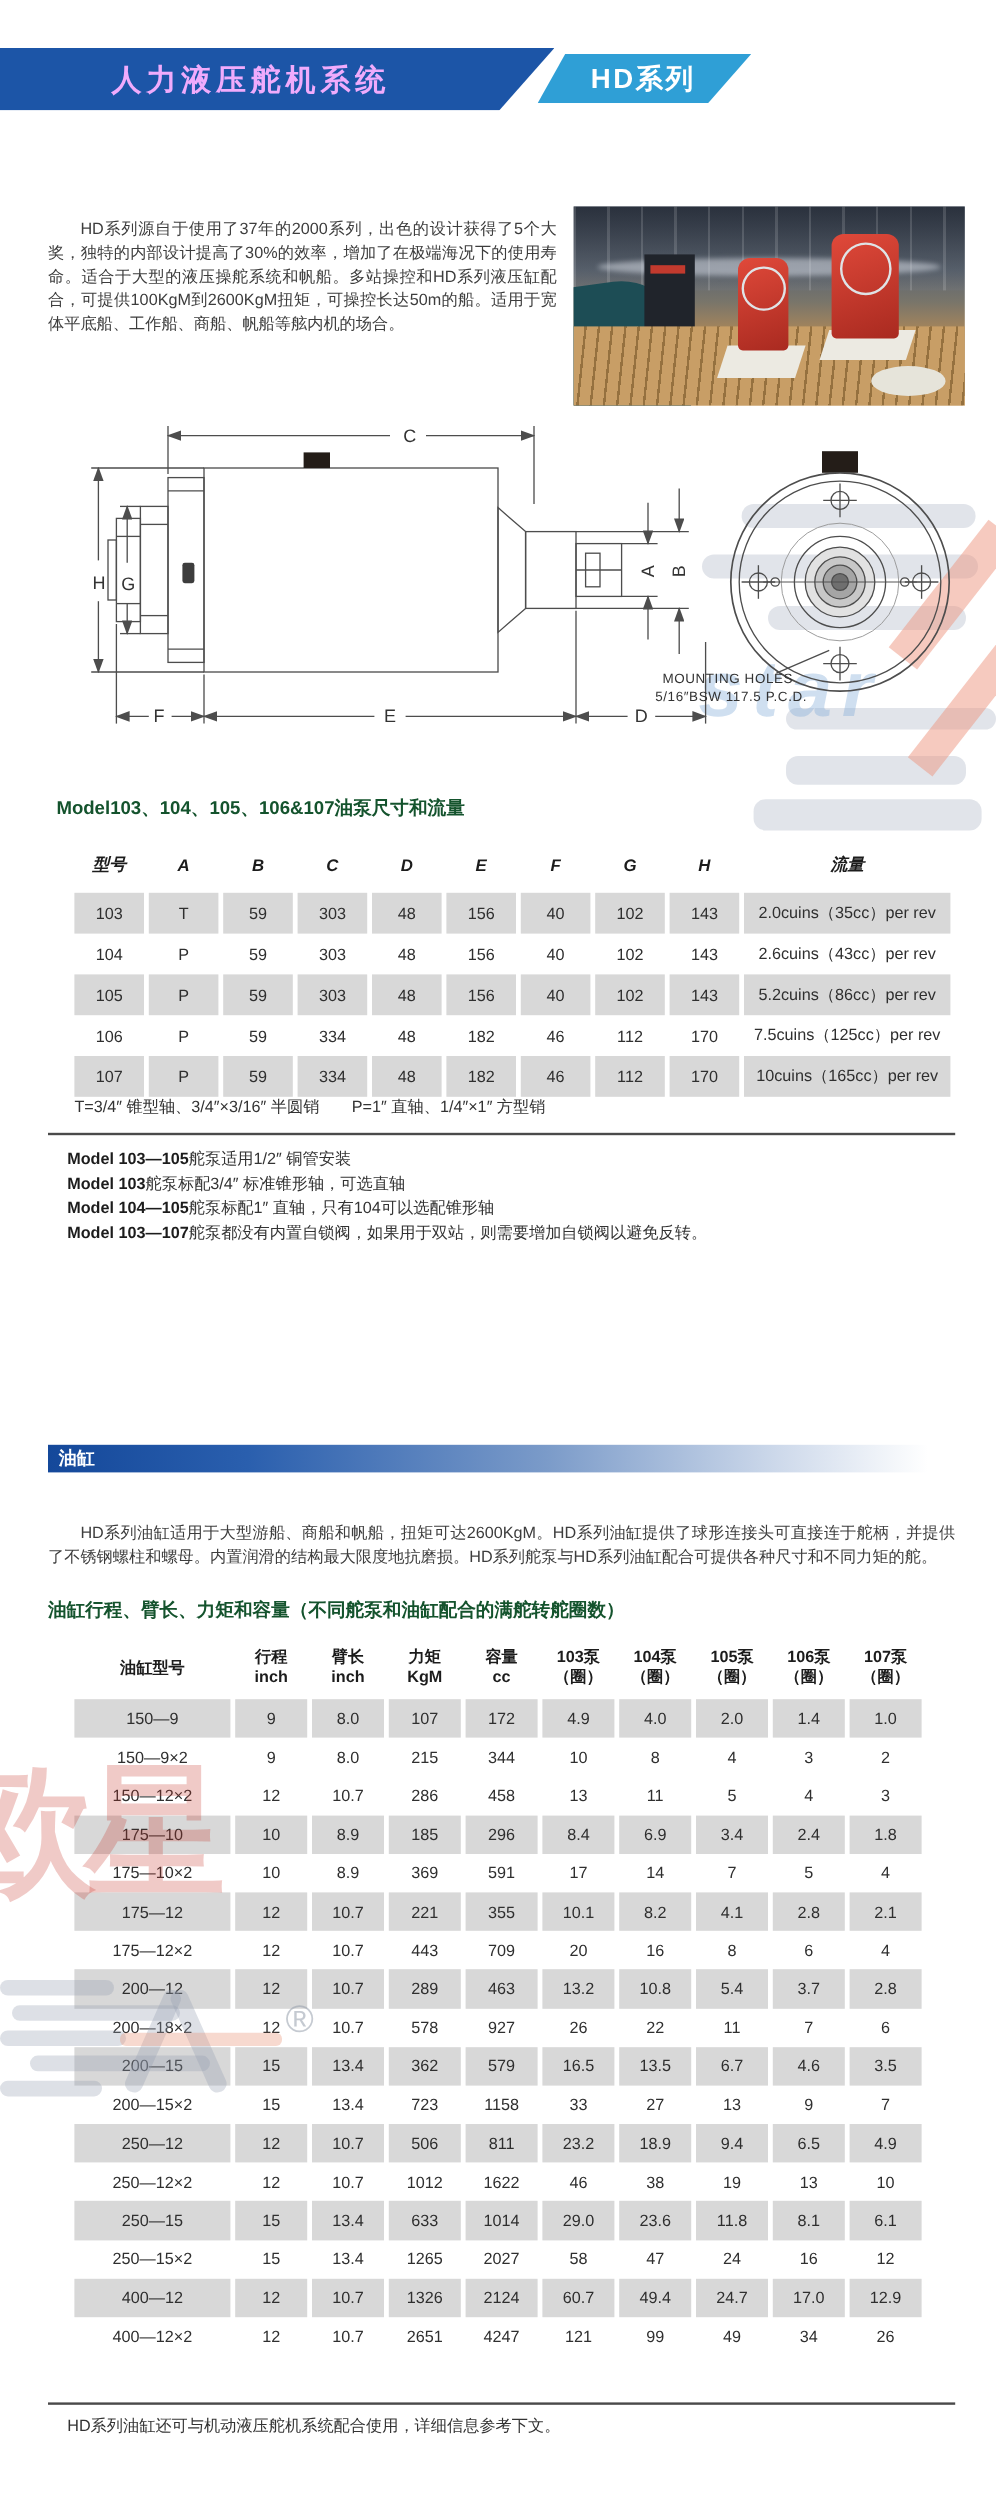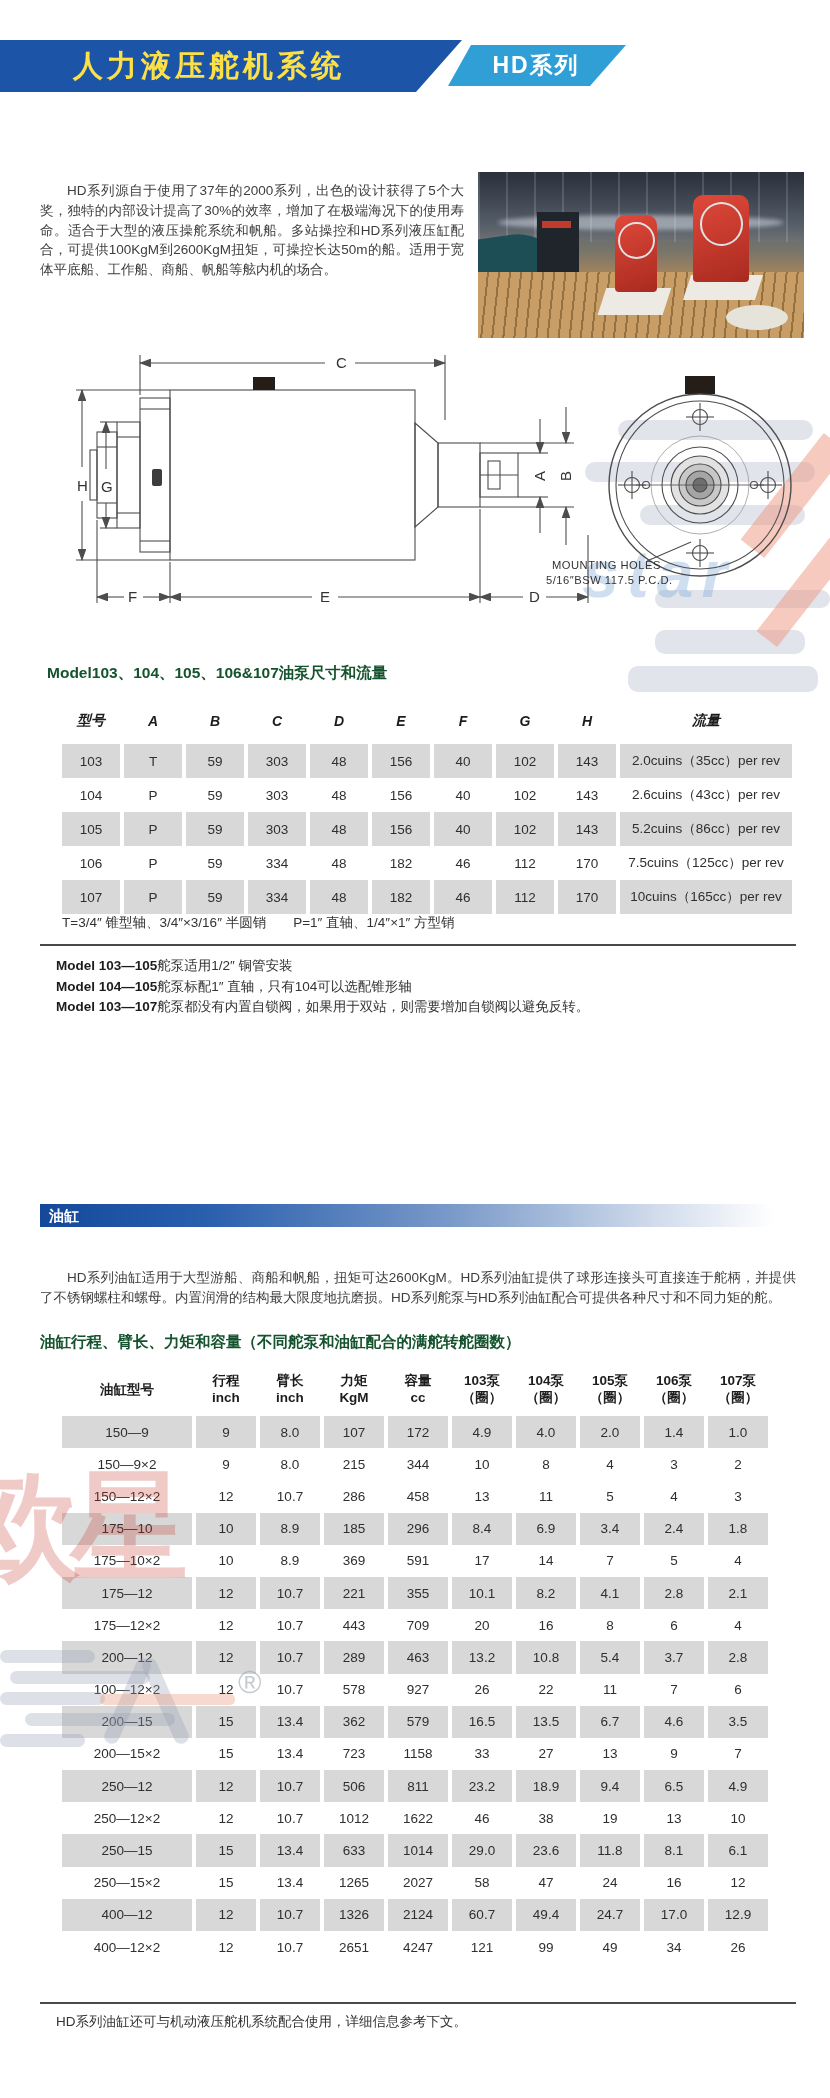--- a/index.html
+++ b/index.html
@@ -1,21 +1,21 @@
 <!DOCTYPE html>
 <html><head>
 <meta charset="utf-8">
 <style>
   html,body{margin:0;padding:0;background:#fff;}
   #page{position:relative;width:830px;height:2098px;background:#fff;overflow:hidden;
         font-family:"Liberation Sans","DejaVu Sans",sans-serif;color:#333;}
   
   .banner-dark{position:absolute;left:0;top:40px;width:462px;height:52px;background:#1c55a7;
     clip-path:polygon(0 0,100% 0,calc(100% - 46px) 100%,0 100%);display:flex;align-items:center;justify-content:center;}
-  .banner-dark span{color:#fde047;font-size:30px;font-weight:bold;letter-spacing:4px;padding-right:44px;}
+  .banner-dark span{color:#f0abfc;font-size:25px;font-weight:bold;letter-spacing:4px;padding-right:44px;}
   .banner-light{position:absolute;left:432px;top:45px;width:194px;height:41px;background:#2f9fd6;
     clip-path:polygon(39px 0,100% 0,158px 100%,16px 100%);display:flex;align-items:center;justify-content:center;}
   .banner-light span{color:#fff;font-size:23px;font-weight:bold;letter-spacing:2px;padding-left:14px;}
   
   .section-bar{position:absolute;left:40px;width:756px;height:23px;box-sizing:border-box;padding-left:9px;
     background:linear-gradient(90deg,#14489a 0%,#2a5fae 22%,#7b9bc9 55%,#ccd8ea 80%,#ffffff 97%);
     color:#fff;font-weight:bold;font-size:15px;line-height:23px;}
   #bar-pump{top:144px;} #bar-cyl{top:1204px;}
   .intro{position:absolute;margin:0;font-size:13.5px;line-height:19.8px;color:#3d3d3d;text-align:justify;text-indent:2em;}
   #intro-pump{left:40px;top:181px;width:424px;}
@@ -303,20 +303,21 @@
           <td>112</td>
           <td>170</td>
           <td>10cuins（165cc）per rev</td>
         </tr>
       </tbody>
   </table>
   <div class="shaft-note">T=3/4″ 锥型轴、3/4″×3/16″ 半圆销　　P=1″ 直轴、1/4″×1″ 方型销</div>
   <div class="rule" id="rule1"></div>
   <div class="notes" id="pump-notes">
       <div class="note-line"><b>Model 103—105</b><span>舵泵适用1/2″ 铜管安装</span></div>
+      <div class="note-line"><b>Model 103</b><span>舵泵标配3/4″ 标准锥形轴，可选直轴</span></div>
       <div class="note-line"><b>Model 104—105</b><span>舵泵标配1″ 直轴，只有104可以选配锥形轴</span></div>
       <div class="note-line"><b>Model 103—107</b><span>舵泵都没有内置自锁阀，如果用于双站，则需要增加自锁阀以避免反转。</span></div>
     </div>
 
   <div class="section-bar" id="bar-cyl">
     <span>油缸</span>
   </div>
   <p class="intro" id="intro-cyl">HD系列油缸适用于大型游船、商船和帆船，扭矩可达2600KgM。HD系列油缸提供了球形连接头可直接连于舵柄，并提供了不锈钢螺柱和螺母。内置润滑的结构最大限度地抗磨损。HD系列舵泵与HD系列油缸配合可提供各种尺寸和不同力矩的舵。</p>
   <div class="tbl-title" id="title2">油缸行程、臂长、力矩和容量（不同舵泵和油缸配合的满舵转舵圈数）</div>
   <table id="t2">
@@ -467,21 +468,21 @@
           <td>10.7</td>
           <td>289</td>
           <td>463</td>
           <td>13.2</td>
           <td>10.8</td>
           <td>5.4</td>
           <td>3.7</td>
           <td>2.8</td>
         </tr>
         <tr>
-          <td>100—12×2</td>
+          <td>200—18×2</td>
           <td>12</td>
           <td>10.7</td>
           <td>578</td>
           <td>927</td>
           <td>26</td>
           <td>22</td>
           <td>11</td>
           <td>7</td>
           <td>6</td>
         </tr>

